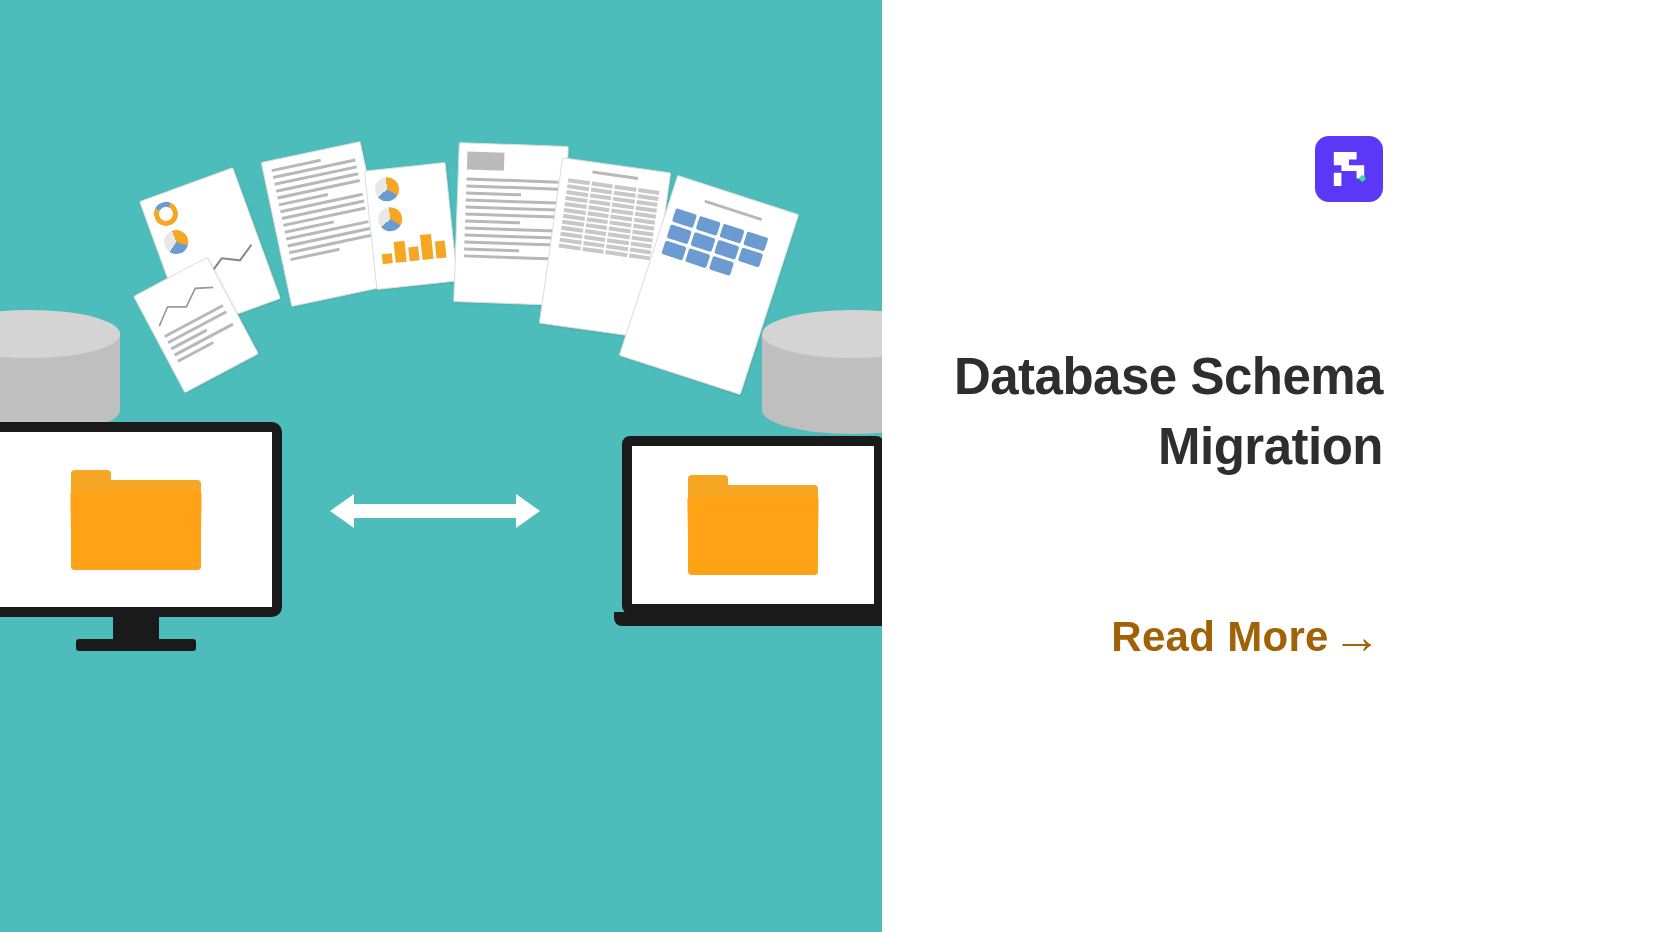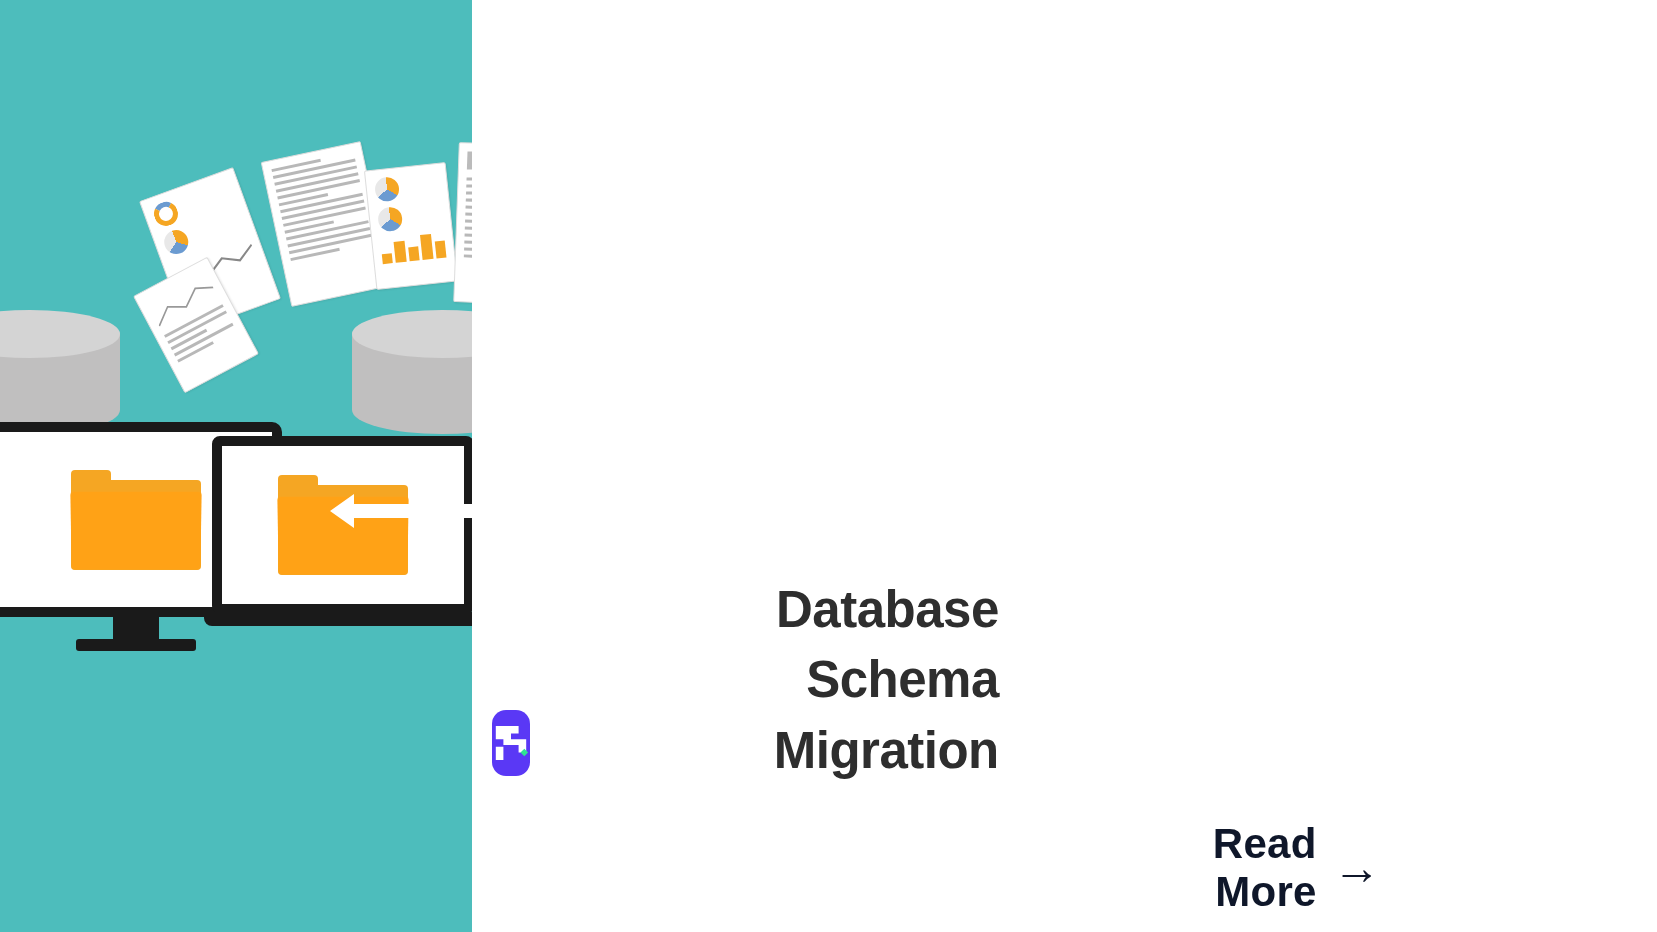--- a/index.html
+++ b/index.html
@@ -14,23 +14,23 @@
       width: 882px;
       height: 100%;
       background: #4dbdbc;
       position: relative;
       overflow: hidden;
     }
     .right-panel {
       flex: 1;
       height: 100%;
       background: #ffffff;
-      padding: 136px 60px 16px 20px;
-      display: flex;
-      flex-direction: row;
+      padding: 136px 60px 1px 20px;
+      display: flex;
+      flex-direction: column;
       align-items: flex-end;
     }
     .logo {
       width: 68px;
       height: 66px;
       background: #5a38f5;
       border-radius: 14px;
       display: flex;
       align-items: center;
       justify-content: center;
@@ -42,28 +42,28 @@
       color: #2e2e2e;
       font-size: 51px;
       font-weight: 600;
       line-height: 1.38;
       text-align: right;
       margin-right: 214px;
       letter-spacing: -0.5px;
       margin-bottom: 130px;
     }
     .read-more {
-      color: #0f172a;
+      color: #a16207;
       font-size: 42px;
       font-weight: 700;
       text-align: right;
       margin-right: 216px;
       display: flex;
       align-items: center;
-      gap: 16px;
+      gap: 4px;
       cursor: pointer;
       letter-spacing: 0.3px;
     }
     .read-more .arrow {
       font-size: 48px;
       line-height: 1;
     }
 
     
     .db-left, .db-right {

